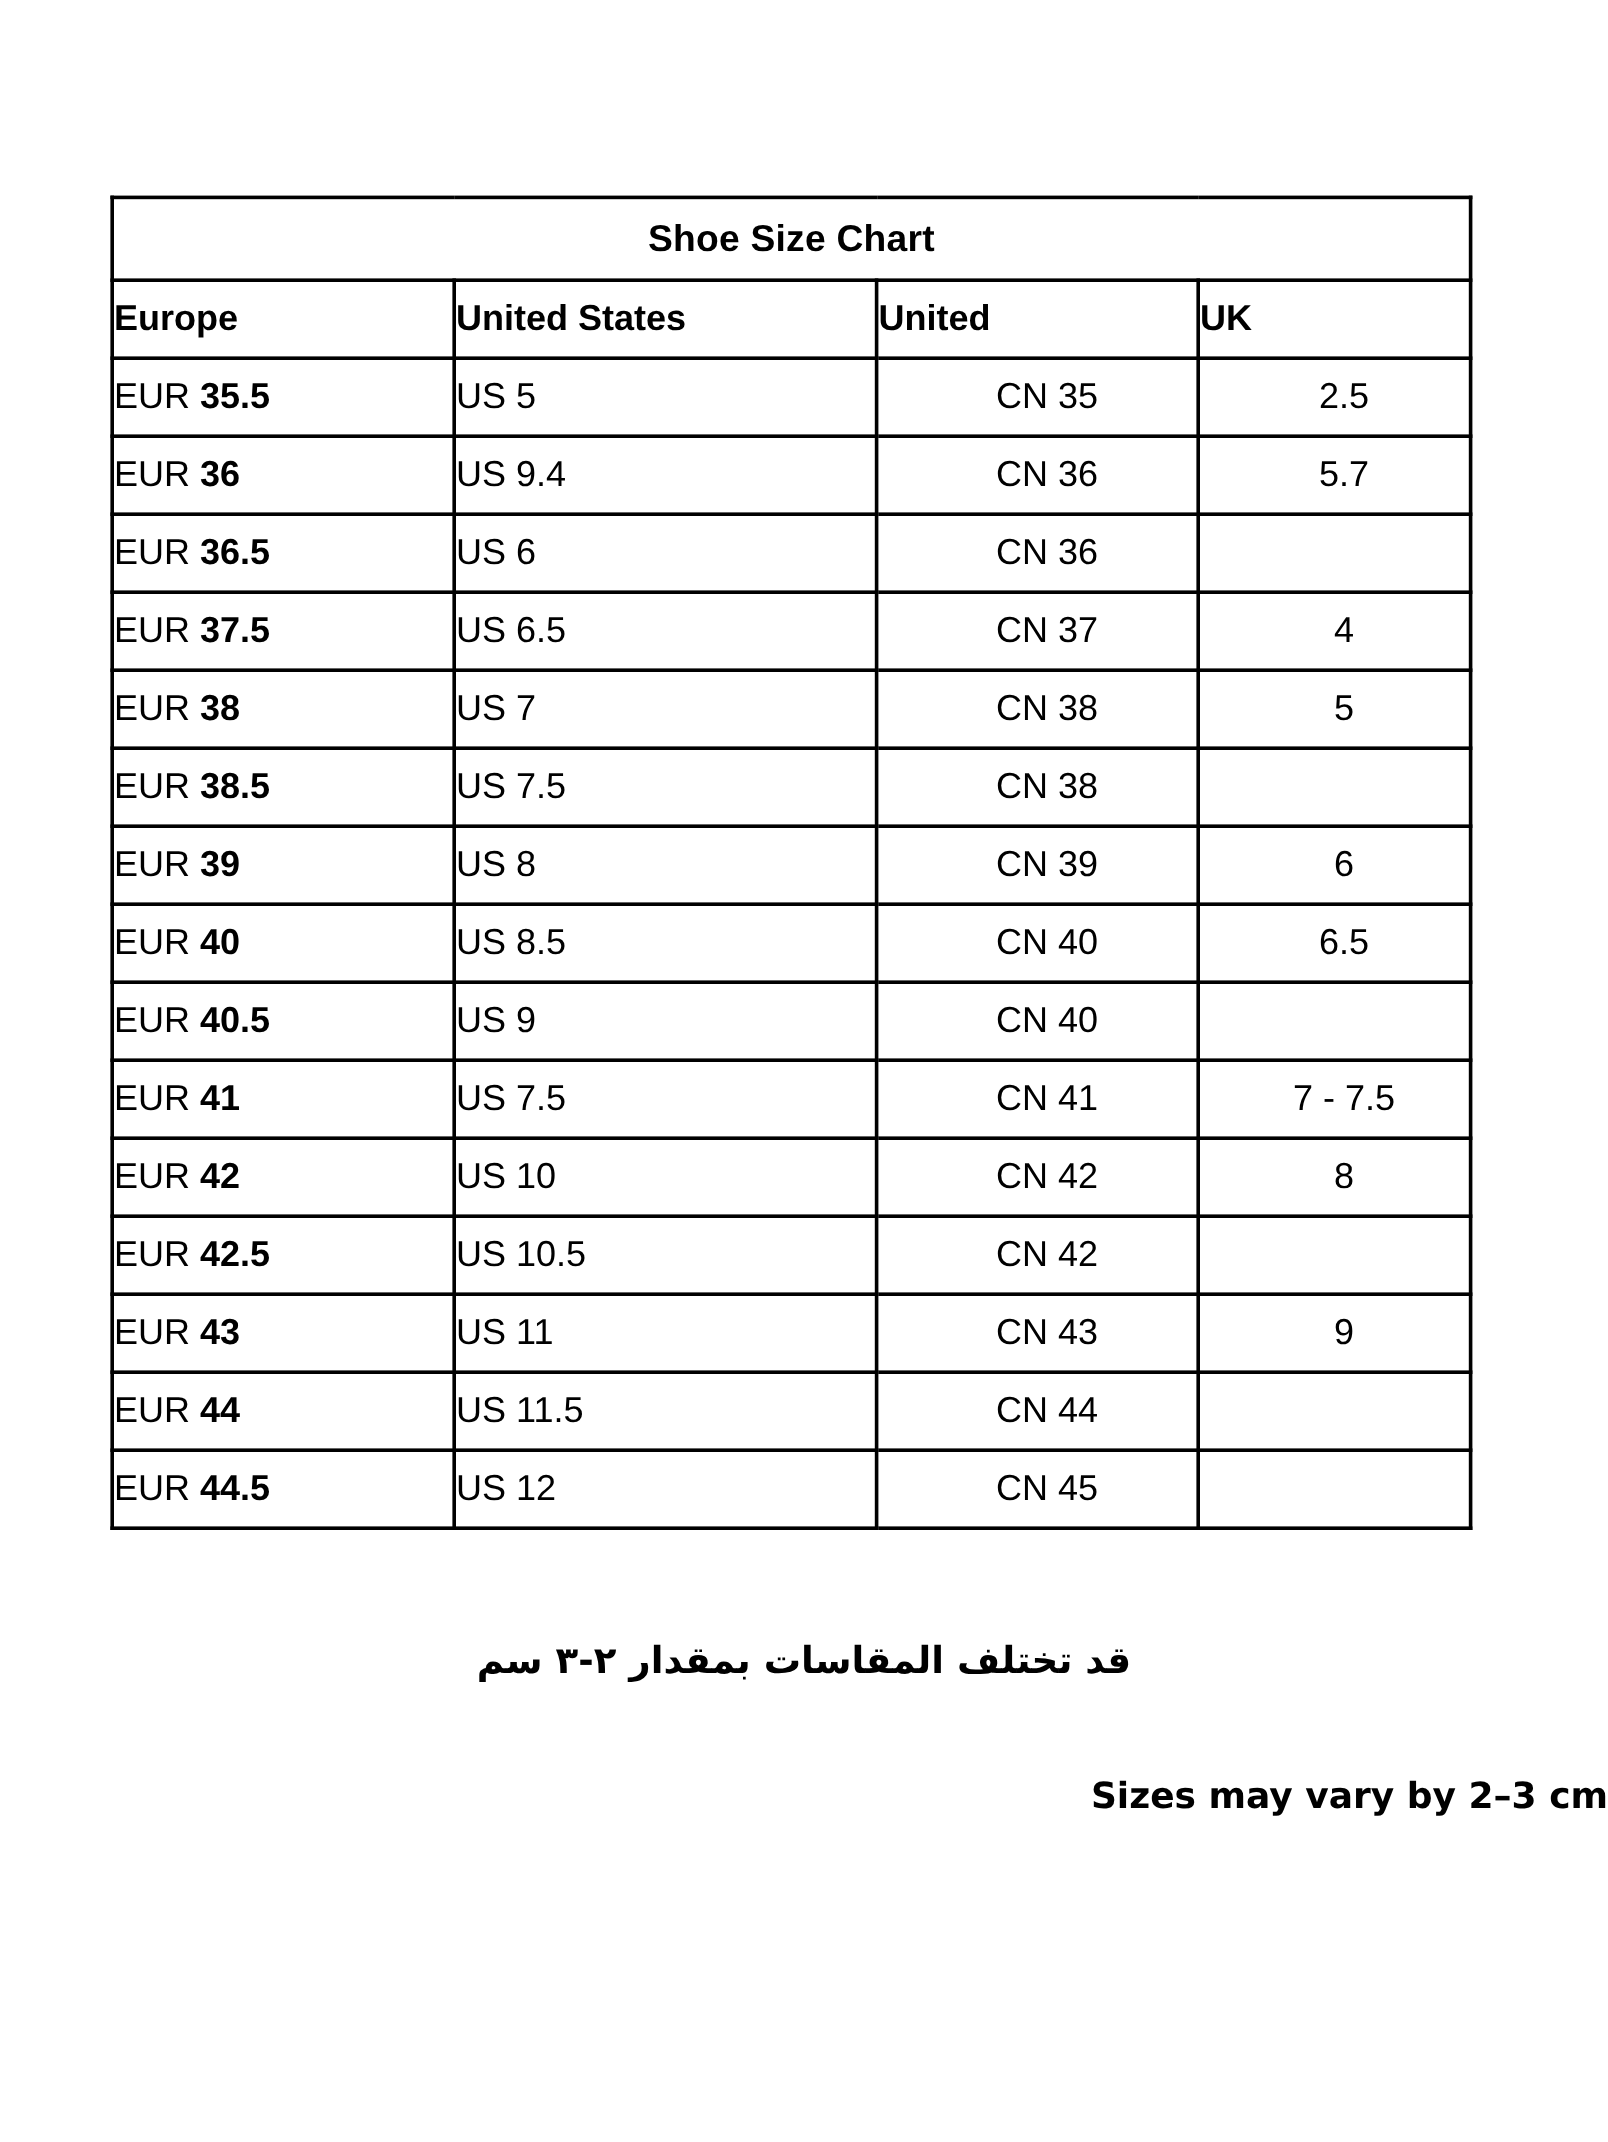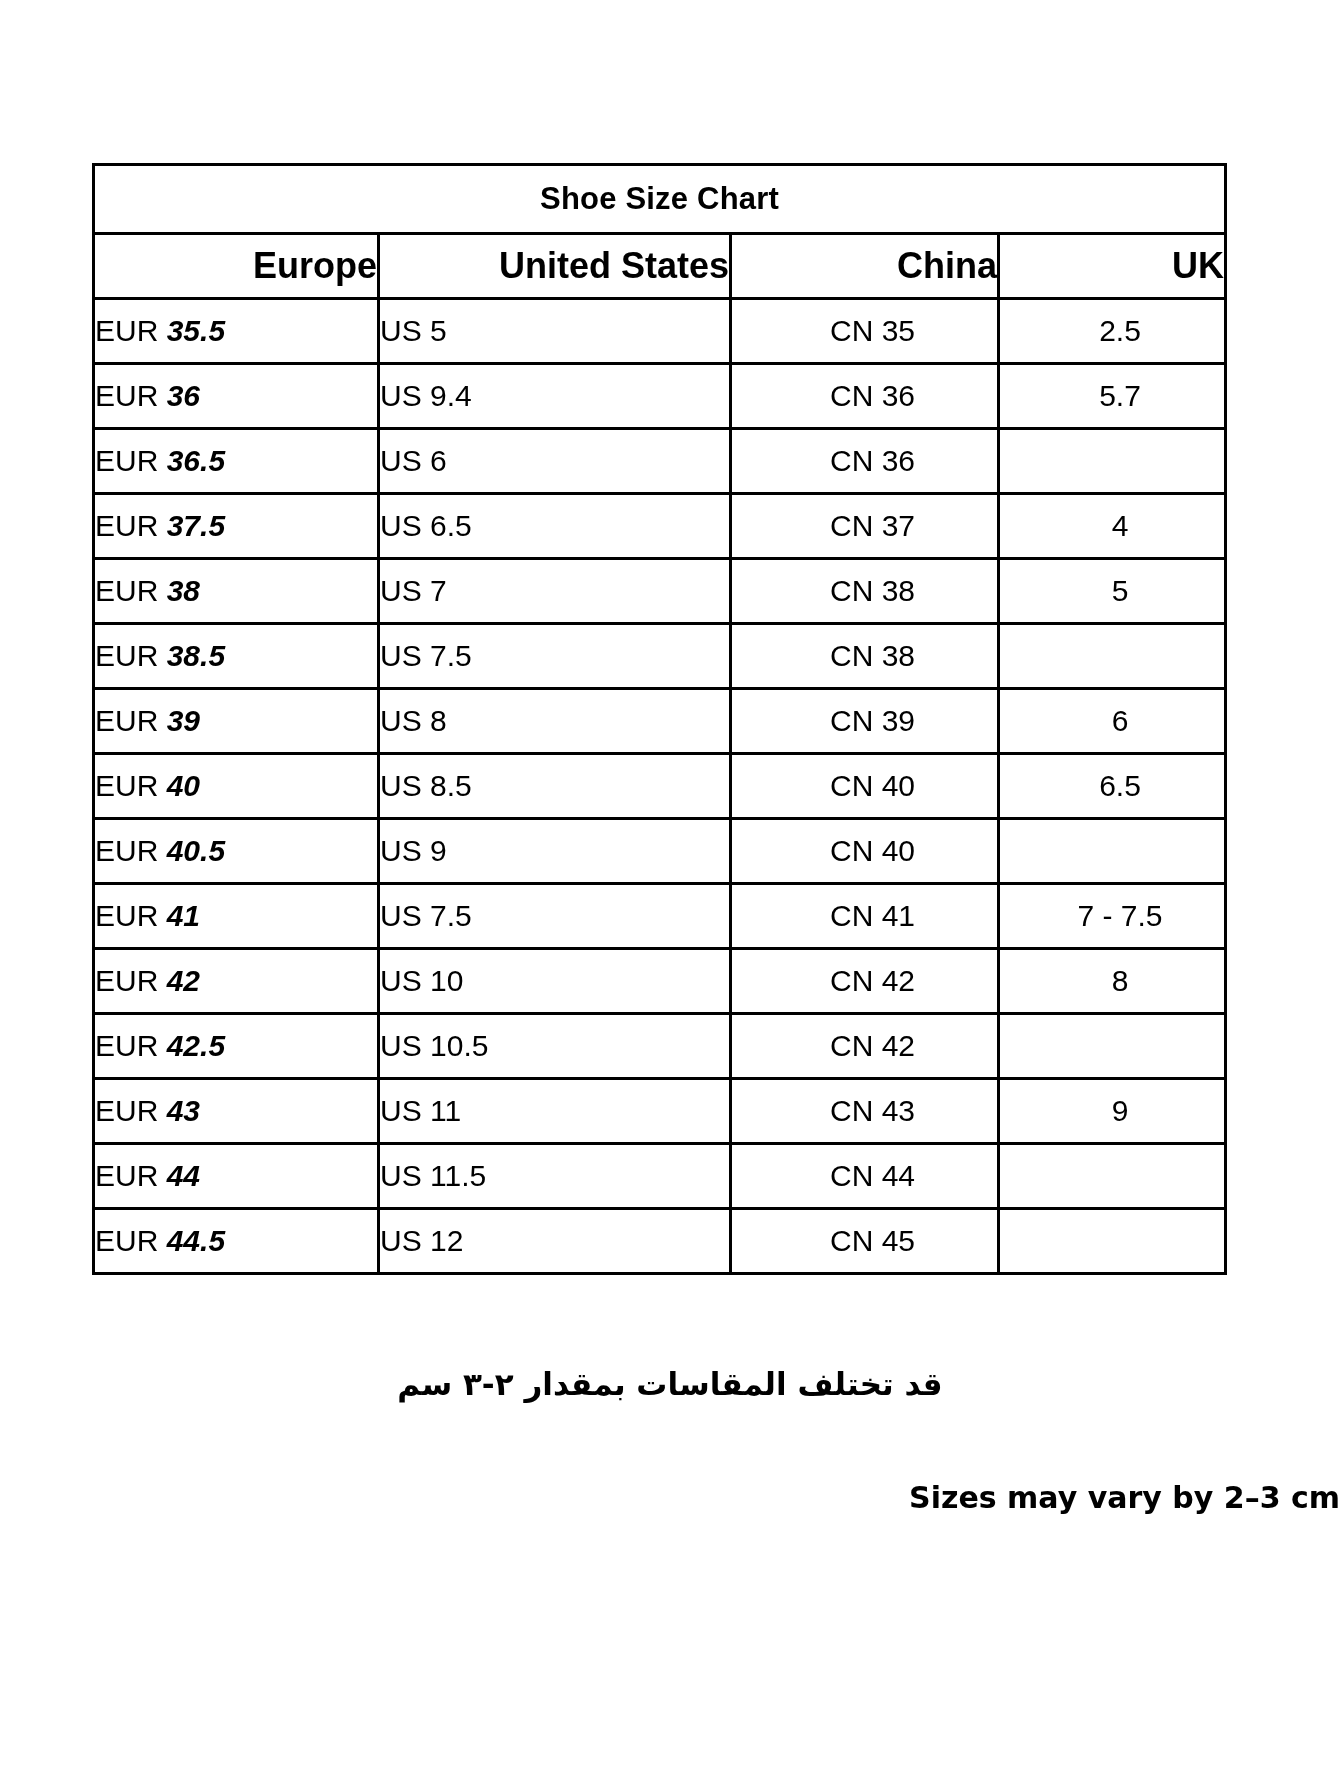--- a/index.html
+++ b/index.html
@@ -37,41 +37,40 @@
     background: #ffffff;
   }
   .title-cell {
     text-align: center;
     font-size: 31px;
     font-weight: bold;
     height: 66px;
     letter-spacing: 0.2px;
   }
   .head-cell {
-    text-align: right;
-    font-size: 36px;
+    text-align: left;
+    font-size: 30px;
     font-weight: bold;
     height: 62px;
   }
   .data-cell {
     font-size: 30px;
     height: 62px;
     padding-left: 18px;
     white-space: nowrap;
   }
   .data-cell.center {
     text-align: center;
     padding-left: 16px;
   }
   .data-cell .pfx {
     font-weight: normal;
   }
   .data-cell .val {
     font-weight: bold;
-    font-style: italic;
   }
   .col-eu { width: 285px; }
   .col-us { width: 352px; }
   .col-cn { width: 268px; }
   .col-uk { width: 227px; }
   .note-ar {
     position: absolute;
     left: 0;
     top: 1355px;
     width: 1340px;
@@ -106,21 +105,21 @@
         <col class="col-cn">
         <col class="col-uk">
       </colgroup>
       <thead>
         <tr>
           <th class="title-cell" colspan="4">Shoe Size Chart</th>
         </tr>
         <tr>
           <th class="head-cell">Europe</th>
           <th class="head-cell">United States</th>
-          <th class="head-cell">China</th>
+          <th class="head-cell">United</th>
           <th class="head-cell">UK</th>
         </tr>
       </thead>
       <tbody id="chart-body">
           <tr>
             <td class="data-cell"><span class="pfx">EUR</span> <span class="val">35.5</span></td>
             <td class="data-cell"><span class="pfx">US</span> <span class="pfx">5</span></td>
             <td class="data-cell center"><span>CN</span> <span>35</span></td>
             <td class="data-cell center">2.5</td>
           </tr>

